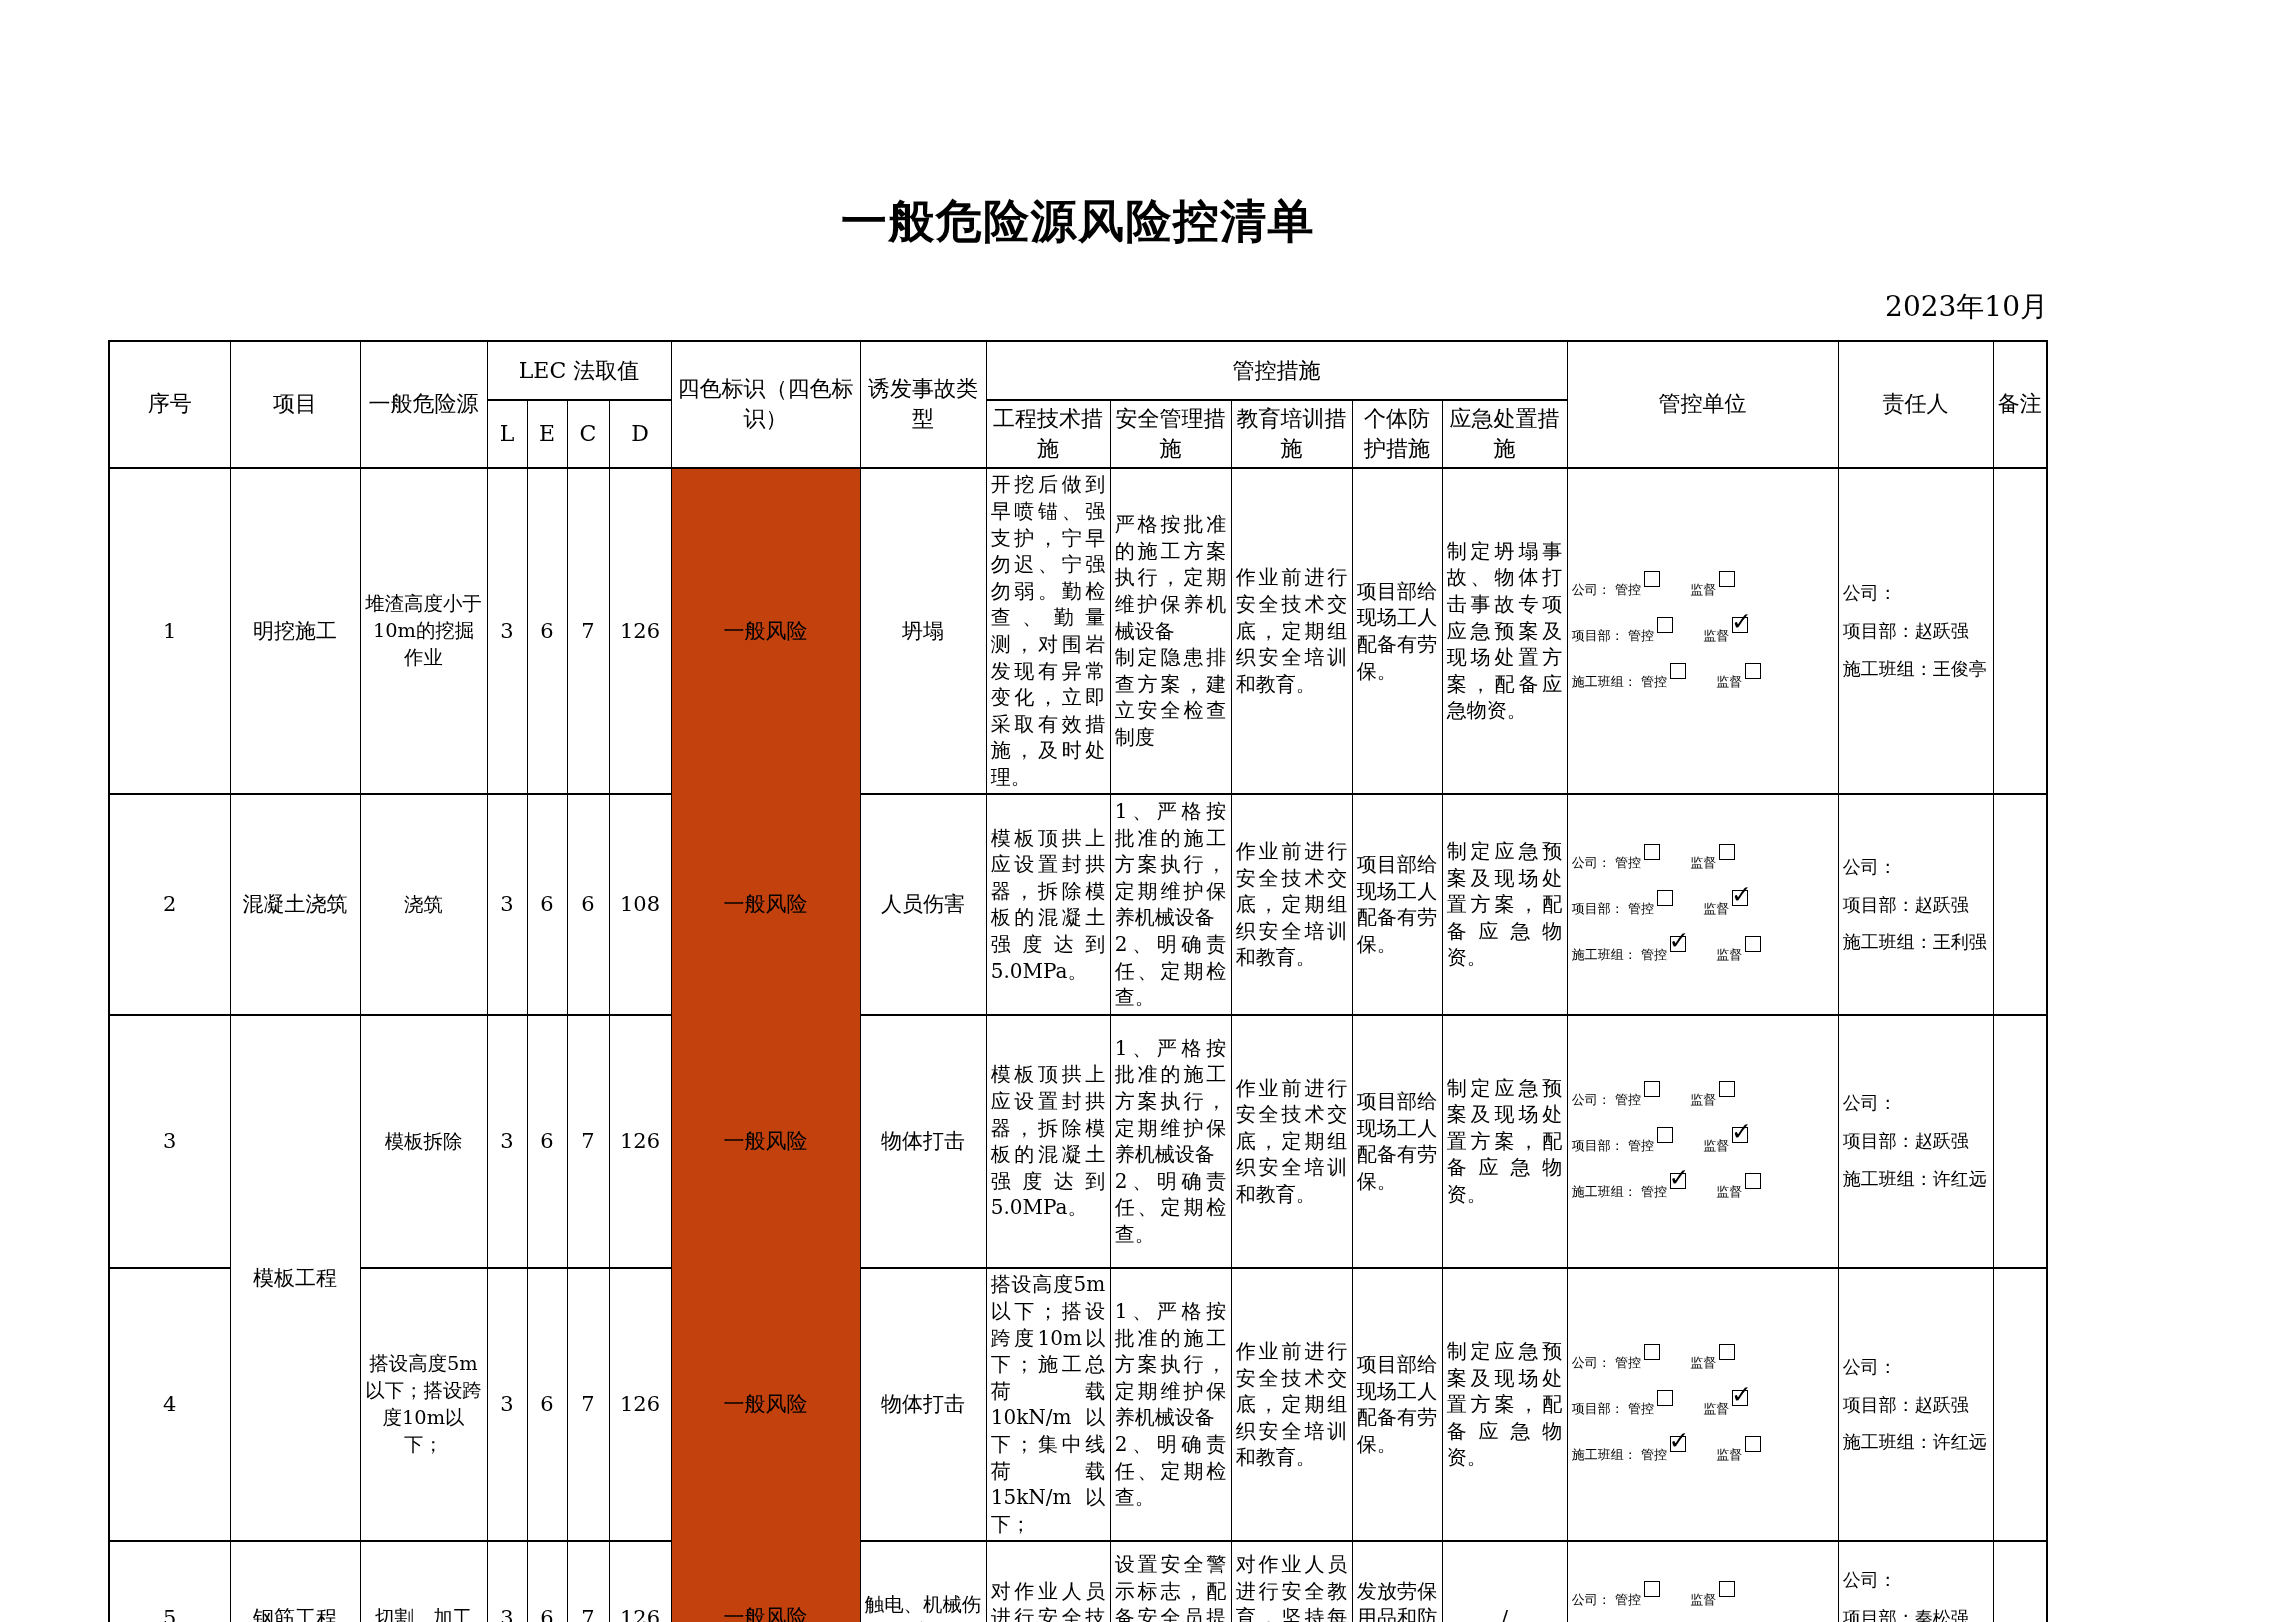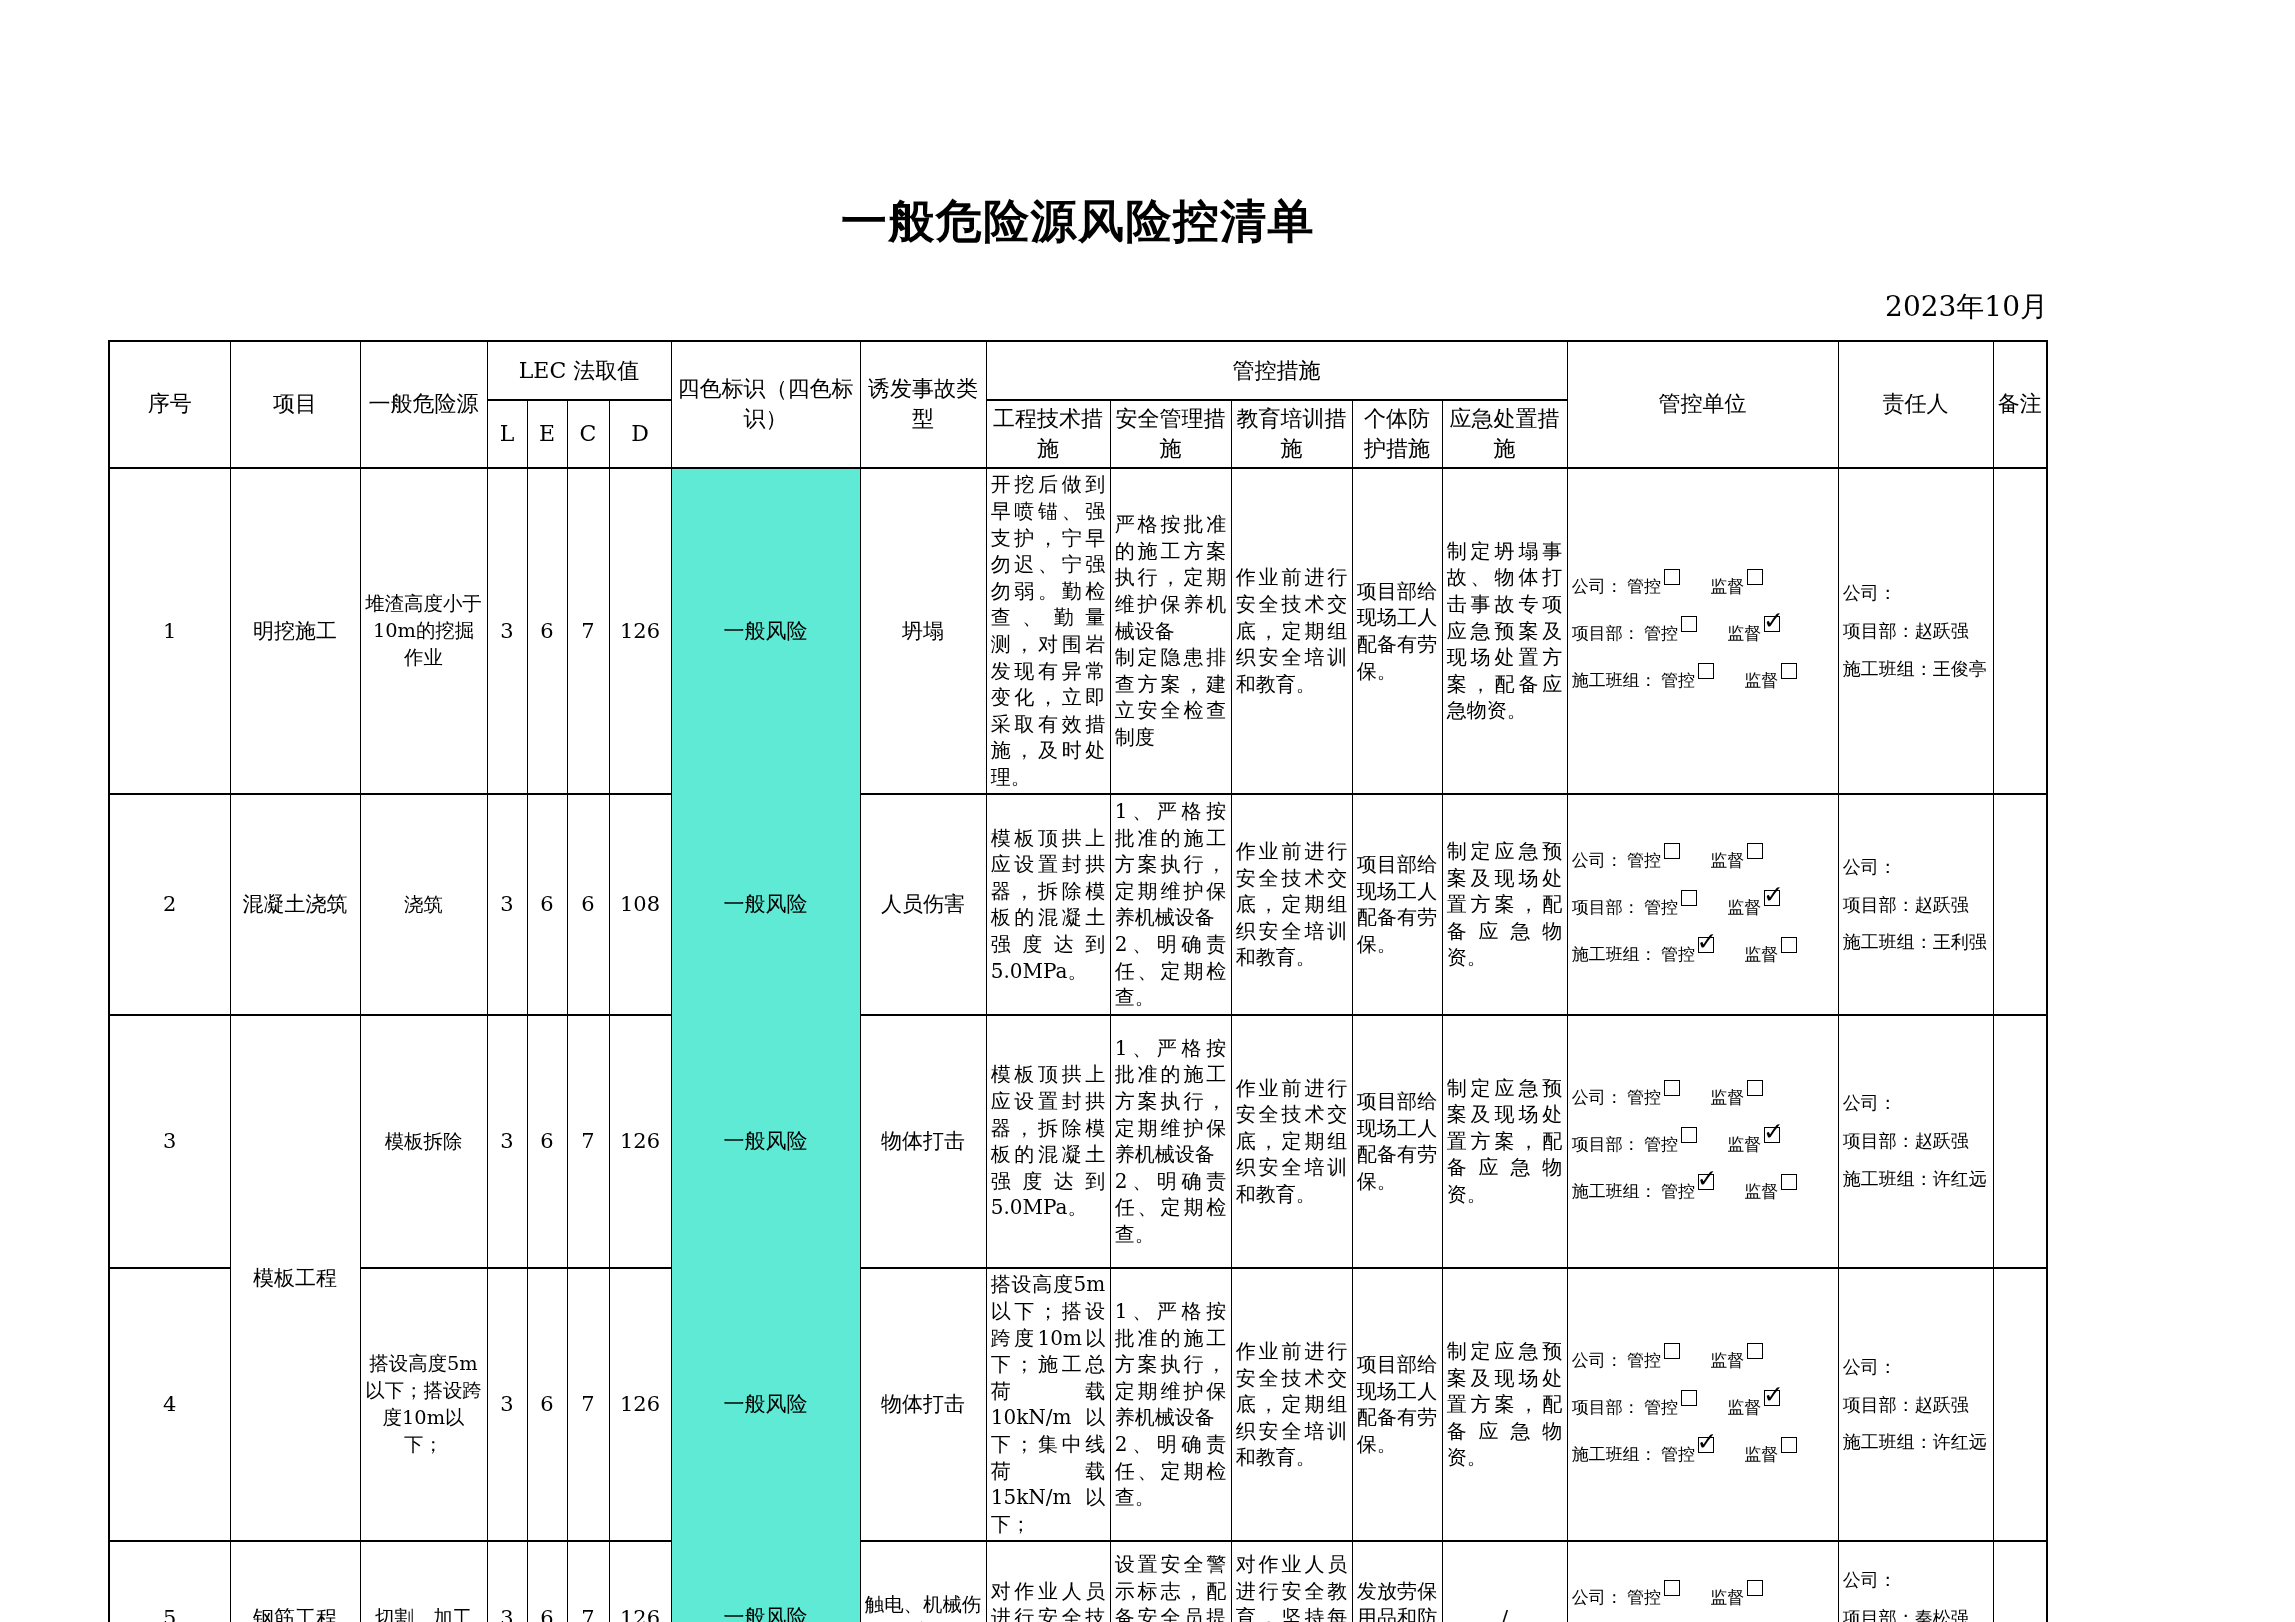--- a/index.html
+++ b/index.html
@@ -14,23 +14,23 @@
         border-collapse:collapse;table-layout:fixed;}
   table.risk-table td,table.risk-table th{
         border:1.4px solid #000;border-top-width:2.1px;border-bottom-width:2.1px;
         padding:2.8px 4.2px;vertical-align:middle;font-weight:normal;
         overflow:hidden;}
   table.risk-table{border:2.1px solid #000;}
   .h{font-size:22px;text-align:center;}
   .c{font-size:21px;text-align:center;}
   .small{font-size:19.4px;margin-left:33px;}
   .m{font-size:20px;text-align:justify;line-height:1.33;white-space:pre-line;padding:2.8px 3.5px;}
-  .risk{background:#5eead4;border-top:none !important;border-bottom:none !important;
+  .risk{background:#c2410c;border-top:none !important;border-bottom:none !important;
         font-size:21px;text-align:center;}
-  .cu{font-size:17px;text-align:left;padding-left:8.3px;}
+  .cu{font-size:13px;text-align:left;padding-left:8.3px;}
   .cu-line{margin:18px 0;white-space:nowrap;}
   .cu-item{margin-left:4.2px;}
   .cu-item + .cu-item{margin-left:30.5px;}
   .cb{display:inline-block;width:14px;height:14px;border:1.4px solid #000;
       margin-left:2.8px;vertical-align:7px;position:relative;background:#fff;}
   .cb.checked::after{content:"✓";position:absolute;left:-2.1px;top:-11px;
       font-size:25px;font-weight:900;color:#000;
       font-family:"DejaVu Sans","Liberation Sans",sans-serif;}
   .resp{font-size:18px;text-align:left;padding-left:8.3px;}
   .resp .line{line-height:2.1;}

